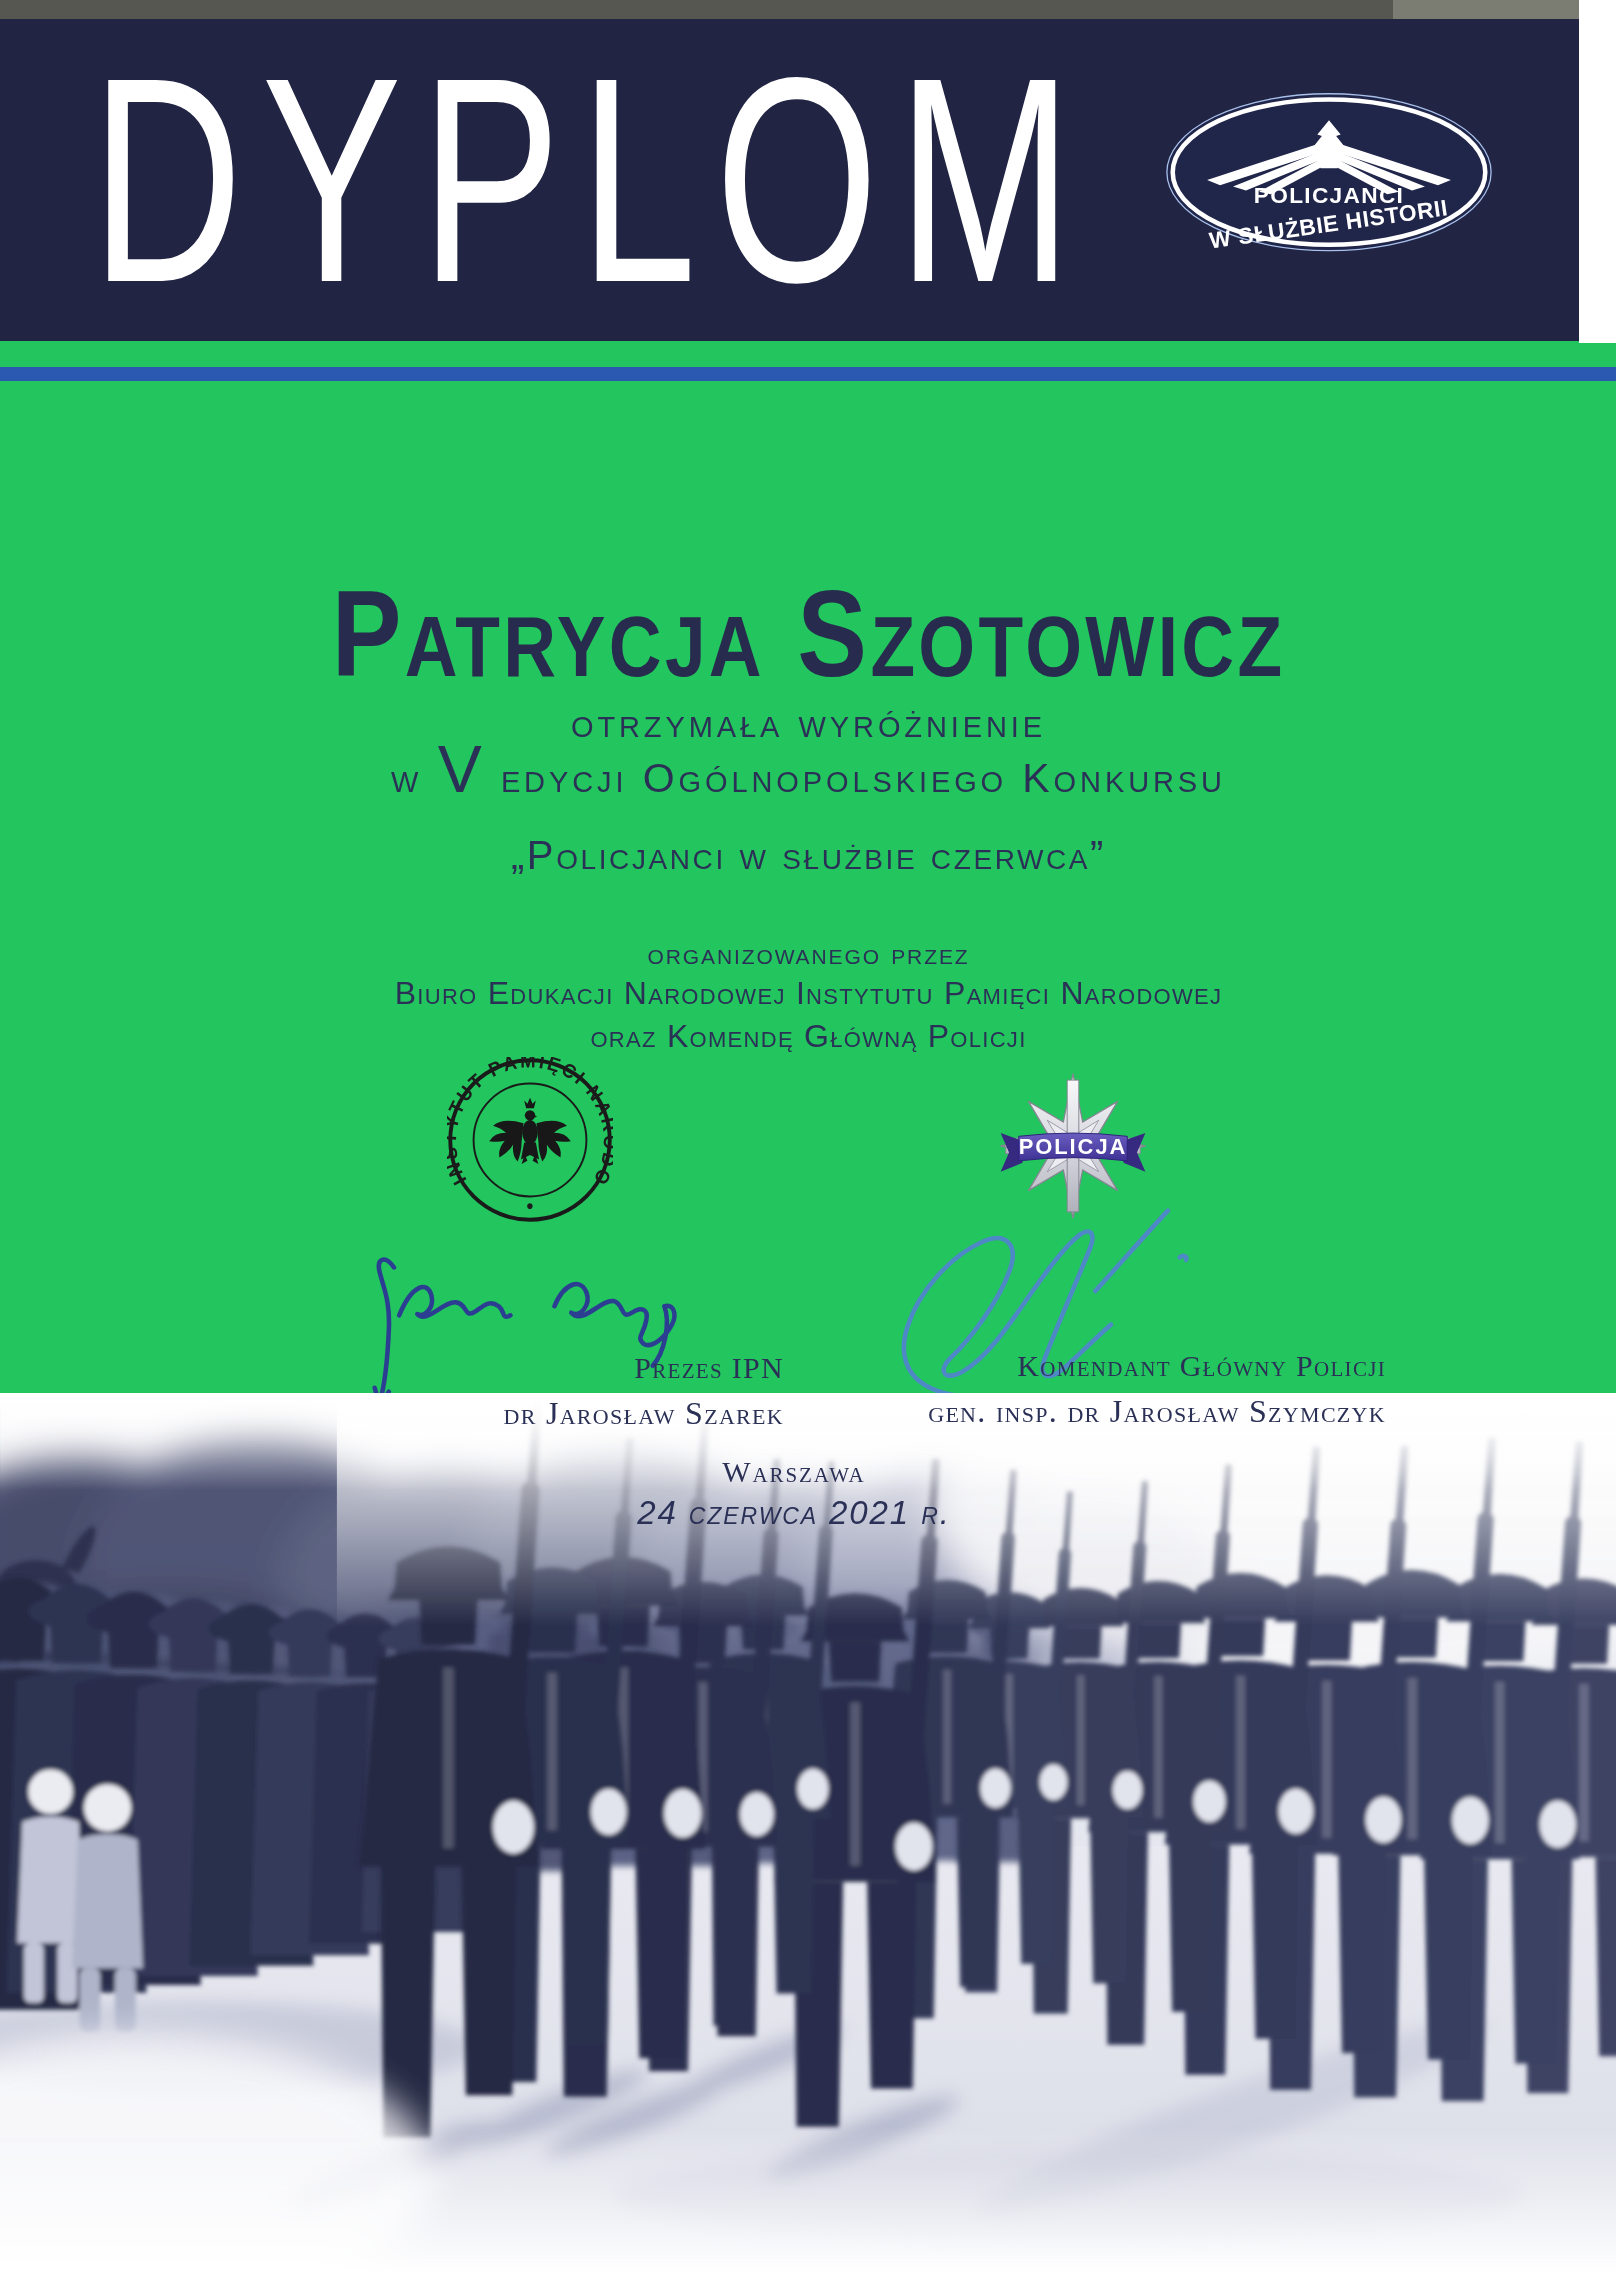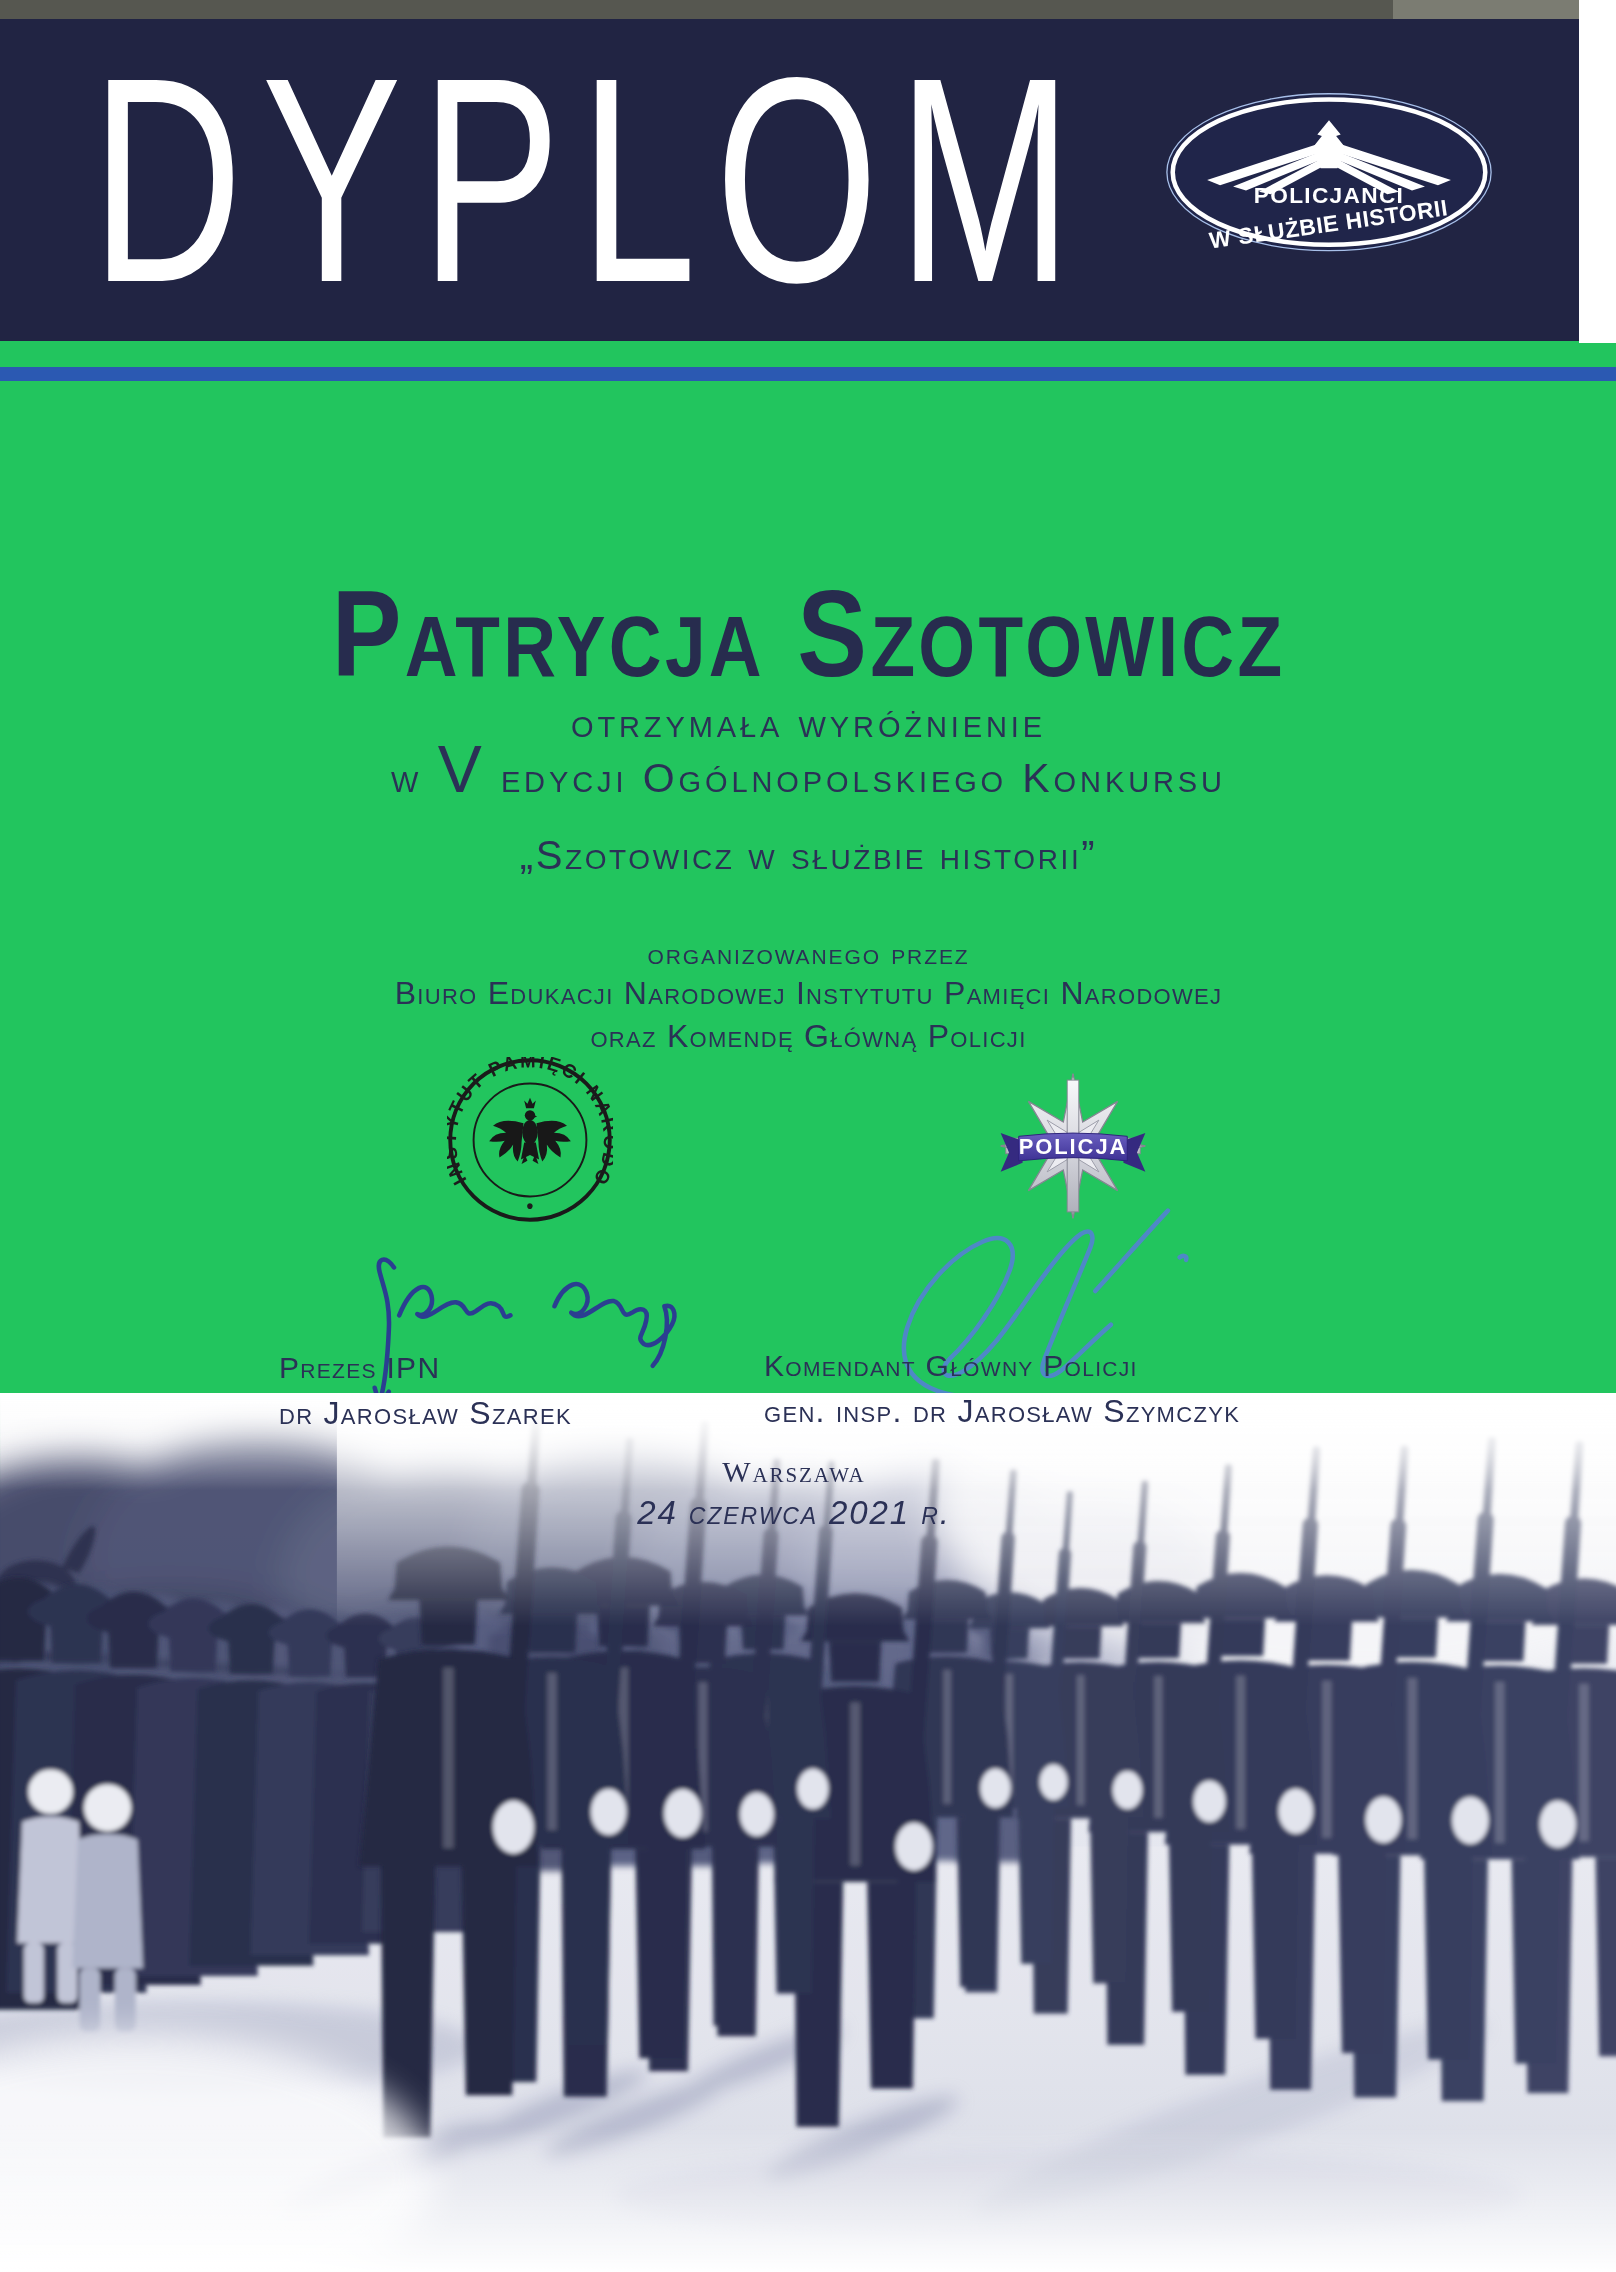--- a/index.html
+++ b/index.html
@@ -31,21 +31,21 @@
   .l3{top:793px;font-size:40px;letter-spacing:2.6px;}
   .oi{top:907px;font-size:30px;letter-spacing:1.9px;}
   .o1{top:943px;font-size:32px;letter-spacing:1.3px;}
   .o2{top:986px;font-size:32px;letter-spacing:1.3px;}
 
   .seal-ipn{position:absolute;left:447px;top:1057px;}
   .badge-police{position:absolute;left:998px;top:1062px;}
   .sig-left{position:absolute;left:360px;top:1239px;}
   .sig-right{position:absolute;left:836px;top:1195px;}
 
-  .signer{position:absolute;text-align:left;z-index:5;}
+  .signer{position:absolute;text-align:right;z-index:5;font-family:Liberation Serif, serif;}
   .signer-left{left:279px;top:1351px;width:505px;}
   .signer-right{left:764px;top:1349px;width:622px;}
   .signer .role{font-size:30px;letter-spacing:1.3px;margin:0;}
   .signer .sname{font-size:32px;letter-spacing:1.3px;margin:10.4px 0 0 0;}
 
   .place-date{position:absolute;left:0;top:1455px;width:1588px;text-align:center;z-index:5;}
   .place-date .place{font-size:30px;letter-spacing:1.9px;margin:0;font-family:Liberation Serif, serif;}
   .place-date .date{font-size:33px;letter-spacing:1.9px;margin:5.2px 0 0 0;font-style:italic;}
 
   .photo{position:absolute;left:0;top:1393px;z-index:1;}
@@ -78,21 +78,21 @@
     </g>
     <text x="256" y="204" text-anchor="middle" fill="#ffffff" font-size="35" font-weight="bold" letter-spacing="2">POLICJANCI</text>
     <text x="256" y="248" text-anchor="middle" fill="#ffffff" font-size="35" font-weight="bold" letter-spacing="1" transform="rotate(-8 256 240)">W SŁUŻBIE HISTORII</text>
   </svg>
 
   <div class="stripe-blue"></div>
 
   <h1 class="ctr sc name txt">Patrycja Szotowicz</h1>
   <p class="ctr sc l1 txt">otrzymała wyróżnienie</p>
   <p class="ctr sc l2 txt"><span>w</span> <span class="roman">V</span> <span>edycji Ogólnopolskiego Konkursu</span></p>
-  <p class="ctr sc l3 txt">„Szotowicz w służbie historii”</p>
+  <p class="ctr sc l3 txt">„Policjanci w służbie czerwca”</p>
   <p class="ctr sc oi txt">organizowanego przez</p>
   <p class="ctr sc o1 txt">Biuro Edukacji Narodowej Instytutu Pamięci Narodowej</p>
   <p class="ctr sc o2 txt">oraz Komendę Główną Policji</p>
 
   <svg class="seal-ipn" width="166" height="166" viewBox="0 0 256 256" xmlns="http://www.w3.org/2000/svg" xmlns:xlink="http://www.w3.org/1999/xlink">
     <defs>
       <path id="ringPath" d="M 31 190 A 114 114 0 1 1 225 190"></path>
     </defs>
     <circle cx="128" cy="128" r="123" fill="none" stroke="#1a1a1a" stroke-width="6"></circle>
     <circle cx="128" cy="128" r="87" fill="none" stroke="#1a1a1a" stroke-width="3"></circle>

